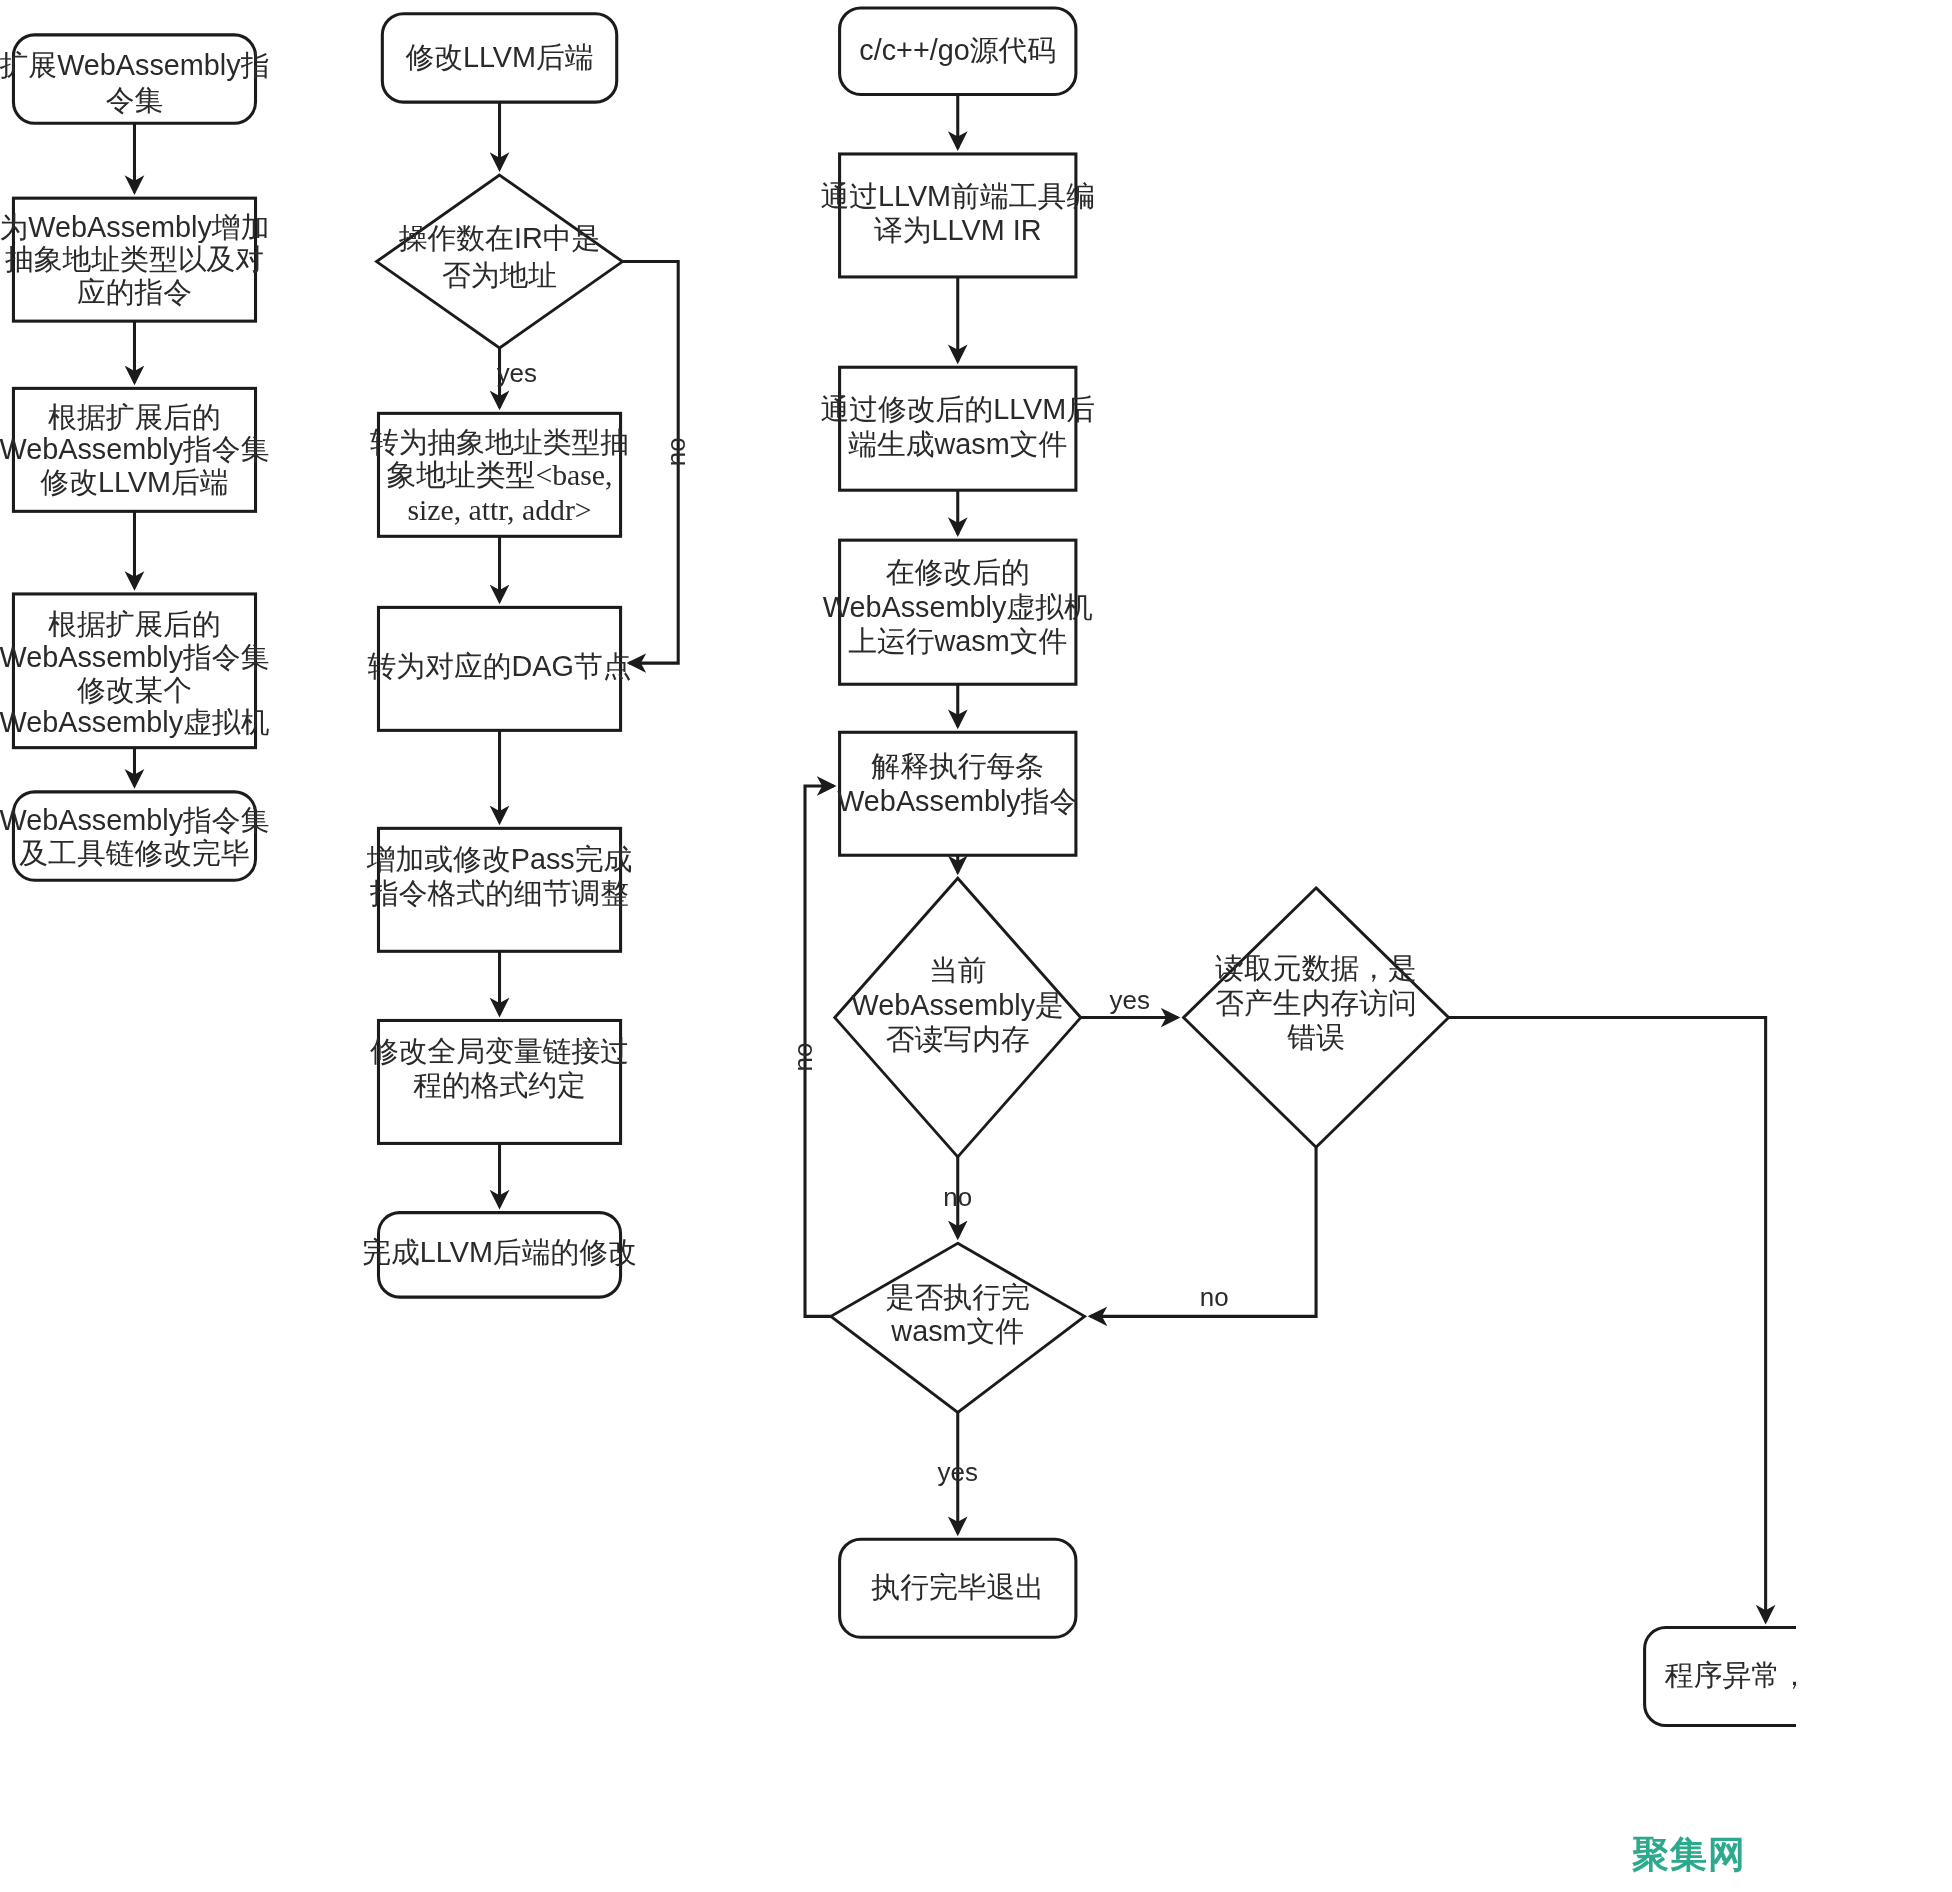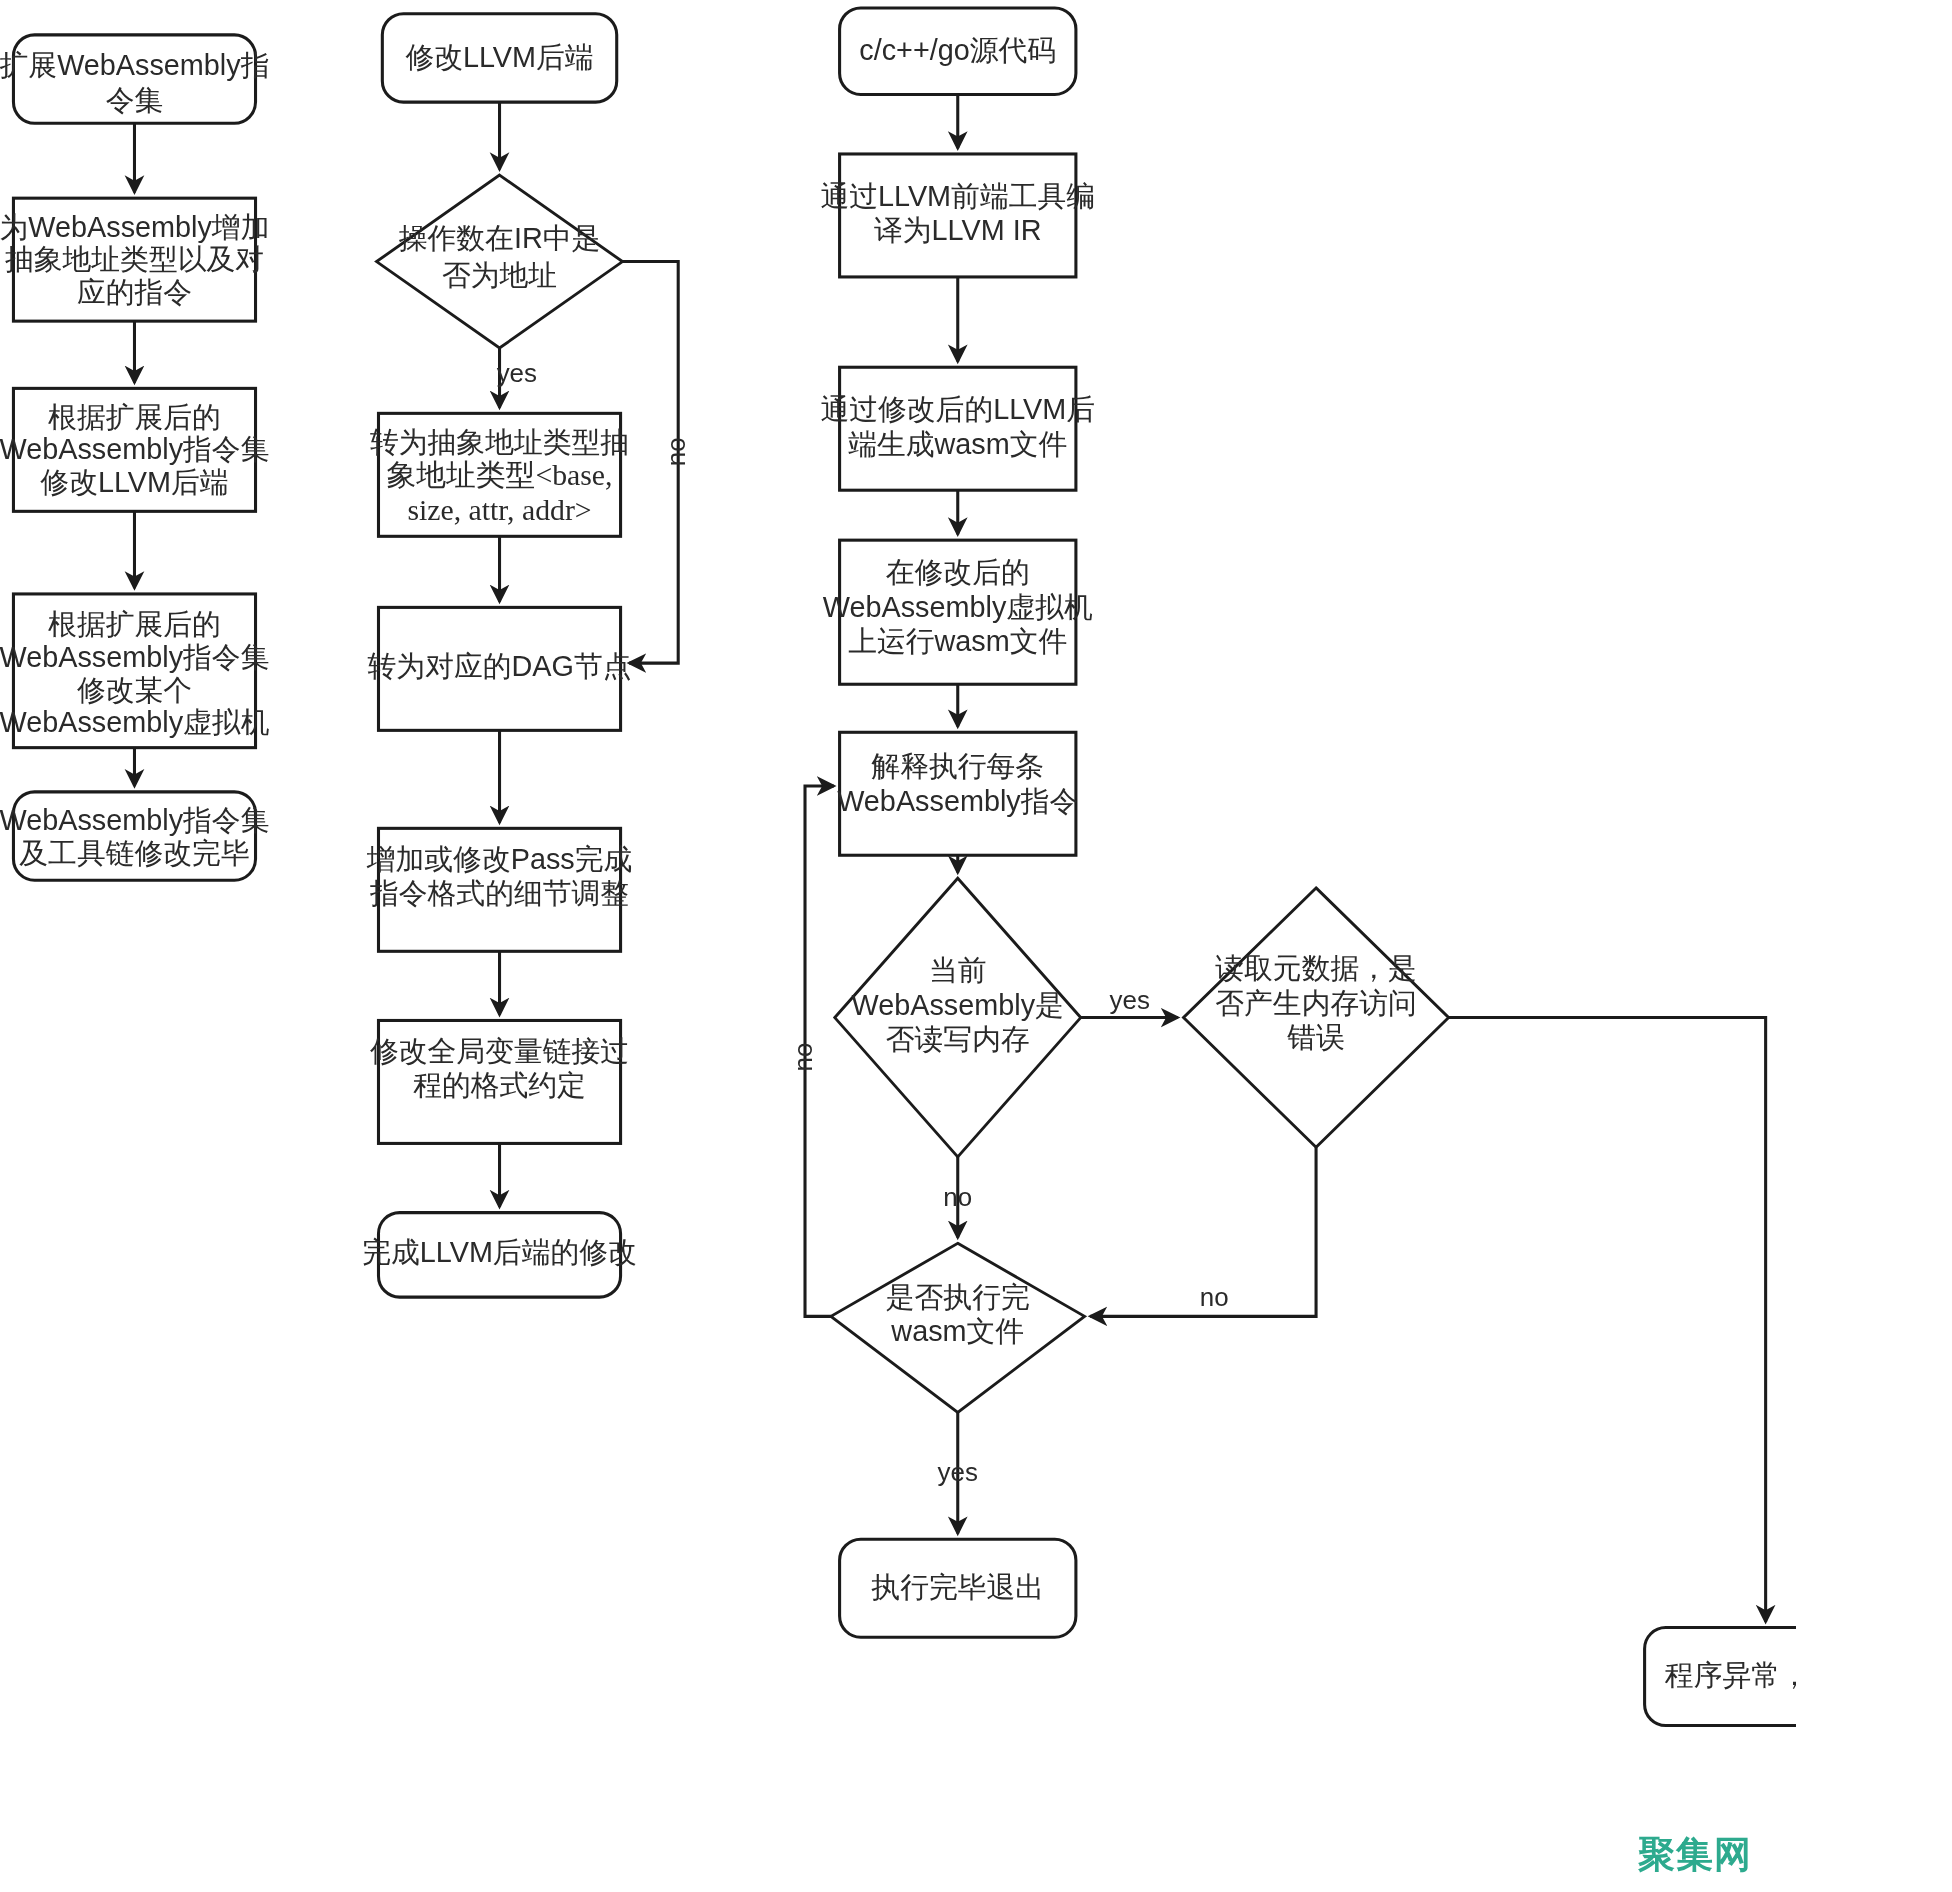--- a/index.html
+++ b/index.html
@@ -48,21 +48,21 @@
   }
   .edge-label {
     font-family: "Liberation Sans", "DejaVu Sans", sans-serif;
     font-size: 27px;
     fill: #2a2a2a;
     text-anchor: middle;
     dominant-baseline: middle;
   }
   .watermark {
     position: absolute;
-    right: 44px;
+    right: 50px;
     bottom: 13.4px;
     font-family: "DejaVu Sans", sans-serif;
     font-size: 37px;
     font-weight: bold;
     color: #2DAA8E;
     letter-spacing: 1px;
     user-select: none;
   }
 </style>
 </head>

